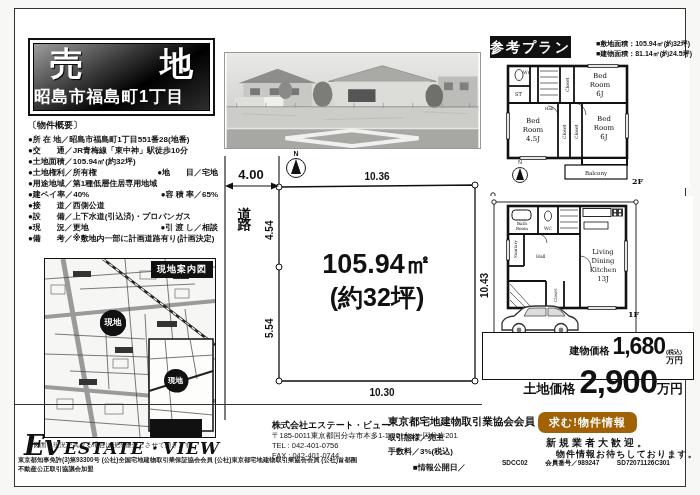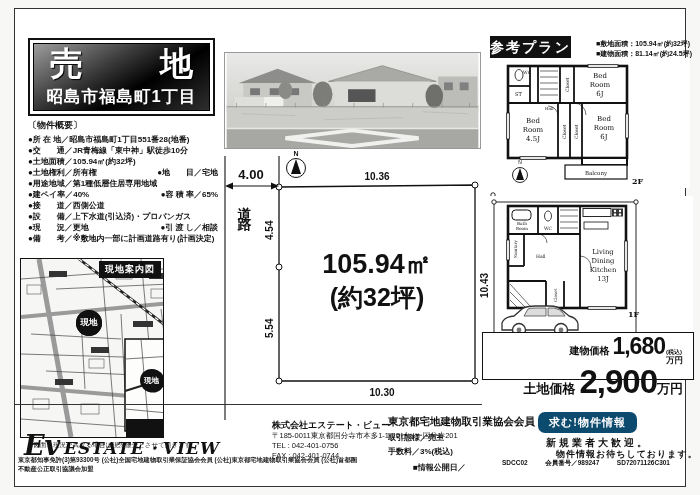--- a/index.html
+++ b/index.html
@@ -5,30 +5,30 @@
   *{margin:0;padding:0;box-sizing:border-box}
   html,body{width:700px;height:495px}
   body{background:#f7f7f5;font-family:"Liberation Sans","DejaVu Sans",sans-serif;color:#111;position:relative;overflow:hidden}
   .abs{position:absolute}
   .flyer-frame{left:14px;top:8px;width:672px;height:479px;border:1px solid #333;background:#fff}
 
   
   .title-frame{left:28px;top:38px;width:187px;height:78px;border:2px solid #111;background:#fff;padding:3px}
   .title-inner{width:100%;height:100%;background:linear-gradient(150deg,#9d9d9d 0%,#3a3a3a 38%,#000 62%,#2e2e2e 100%);border:1px solid #000;color:#fff;display:flex;flex-direction:column;justify-content:center}
   .title-main{display:flex;justify-content:space-between;padding:0 16px;font-size:33px;font-weight:bold;line-height:1;text-shadow:1px 1px 1px #000}
-  .title-addr{font-size:16.5px;font-weight:bold;text-align:center;letter-spacing:1px;margin-top:6px}
+  .title-addr{font-size:16.5px;font-weight:bold;letter-spacing:1px;margin-top:6px}
 
   
   .overview{left:28px;top:119px;width:192px}
   .ov-heading{font-size:9px;font-weight:bold;margin-bottom:2px}
   .ov-row{font-size:8px;font-weight:600;line-height:11px;white-space:nowrap;display:flex}
   .ov-col2{margin-left:auto;padding-right:2px}
 
   
-  .map-box{left:20px;top:258px;width:144px;height:180px;border:1px solid #111;background:#4d7c0f;overflow:hidden}
+  .map-box{left:44px;top:258px;width:172px;height:180px;border:1px solid #111;background:#4d7c0f;overflow:hidden}
   .map-header{position:absolute;right:2px;top:2px;background:#111;color:#fff;font-size:9px;font-weight:bold;padding:2px 6px;letter-spacing:1px}
   .site-badge{position:absolute;width:26px;height:26px;background:#111;border-radius:50%;color:#fff;font-size:8.5px;font-weight:bold;display:flex;align-items:center;justify-content:center}
   .inset-label{position:absolute;background:#111;color:#fff;font-size:14px;font-weight:normal;padding:17px 5px}
   .map-note{left:28px;top:441px;width:200px;font-size:6.5px;color:#222}
 
   
   .plot-svg{left:222px;top:148px}
   .road-label{left:236px;top:196px;writing-mode:vertical-rl;font-size:14px;font-weight:bold;letter-spacing:10px}
   .dim{font-family:"Liberation Sans",sans-serif;font-weight:600}
 
@@ -60,21 +60,21 @@
   .sep-line{left:15px;top:404px;width:467px;border-top:1px solid #333;height:0}
   .logo-ev{left:24px;top:430px;font-family:"DejaVu Serif","Liberation Serif",serif;font-style:italic;font-weight:bold;font-size:27px}
   .brand{left:64px;top:437px;font-family:"DejaVu Serif","Liberation Serif",serif;font-style:italic;font-weight:bold;font-size:17px;letter-spacing:1px}
   .license{left:18px;top:456px;width:345px;font-size:6.3px;font-weight:600;color:#222}
   .company-block{left:272px;top:420px;font-size:7.5px;line-height:10px}
   .company-name{font-size:9px;font-weight:bold;margin-bottom:1px}
   .no-copy{left:388px;top:415px;font-size:10.5px;font-weight:bold}
   .deal-type{left:388px;top:432px;font-size:8px;font-weight:600}
   .fee{left:388px;top:446px;font-size:8px;font-weight:600}
   .info-date{left:413px;top:462px;font-size:8px;font-weight:600}
-  .seek-box{left:538px;top:412px;background:#0c4a6e;color:#fff;font-size:11px;font-weight:bold;padding:3px 11px;border-radius:7px;letter-spacing:1px}
+  .seek-box{left:538px;top:412px;background:#a16207;color:#fff;font-size:11px;font-weight:bold;padding:3px 11px;border-radius:7px;letter-spacing:1px}
   .welcome1{left:546px;top:436px;font-size:10px;font-weight:bold;letter-spacing:3px}
   .welcome2{left:556px;top:448px;font-size:9px;font-weight:bold;letter-spacing:1px}
   .codes{left:502px;top:459px;width:168px;display:flex;justify-content:space-between;font-size:6.5px;font-weight:600}
 </style>
 </head>
 <body>
 
 <div class="abs flyer-frame"></div>
 
 <div class="abs title-frame">

